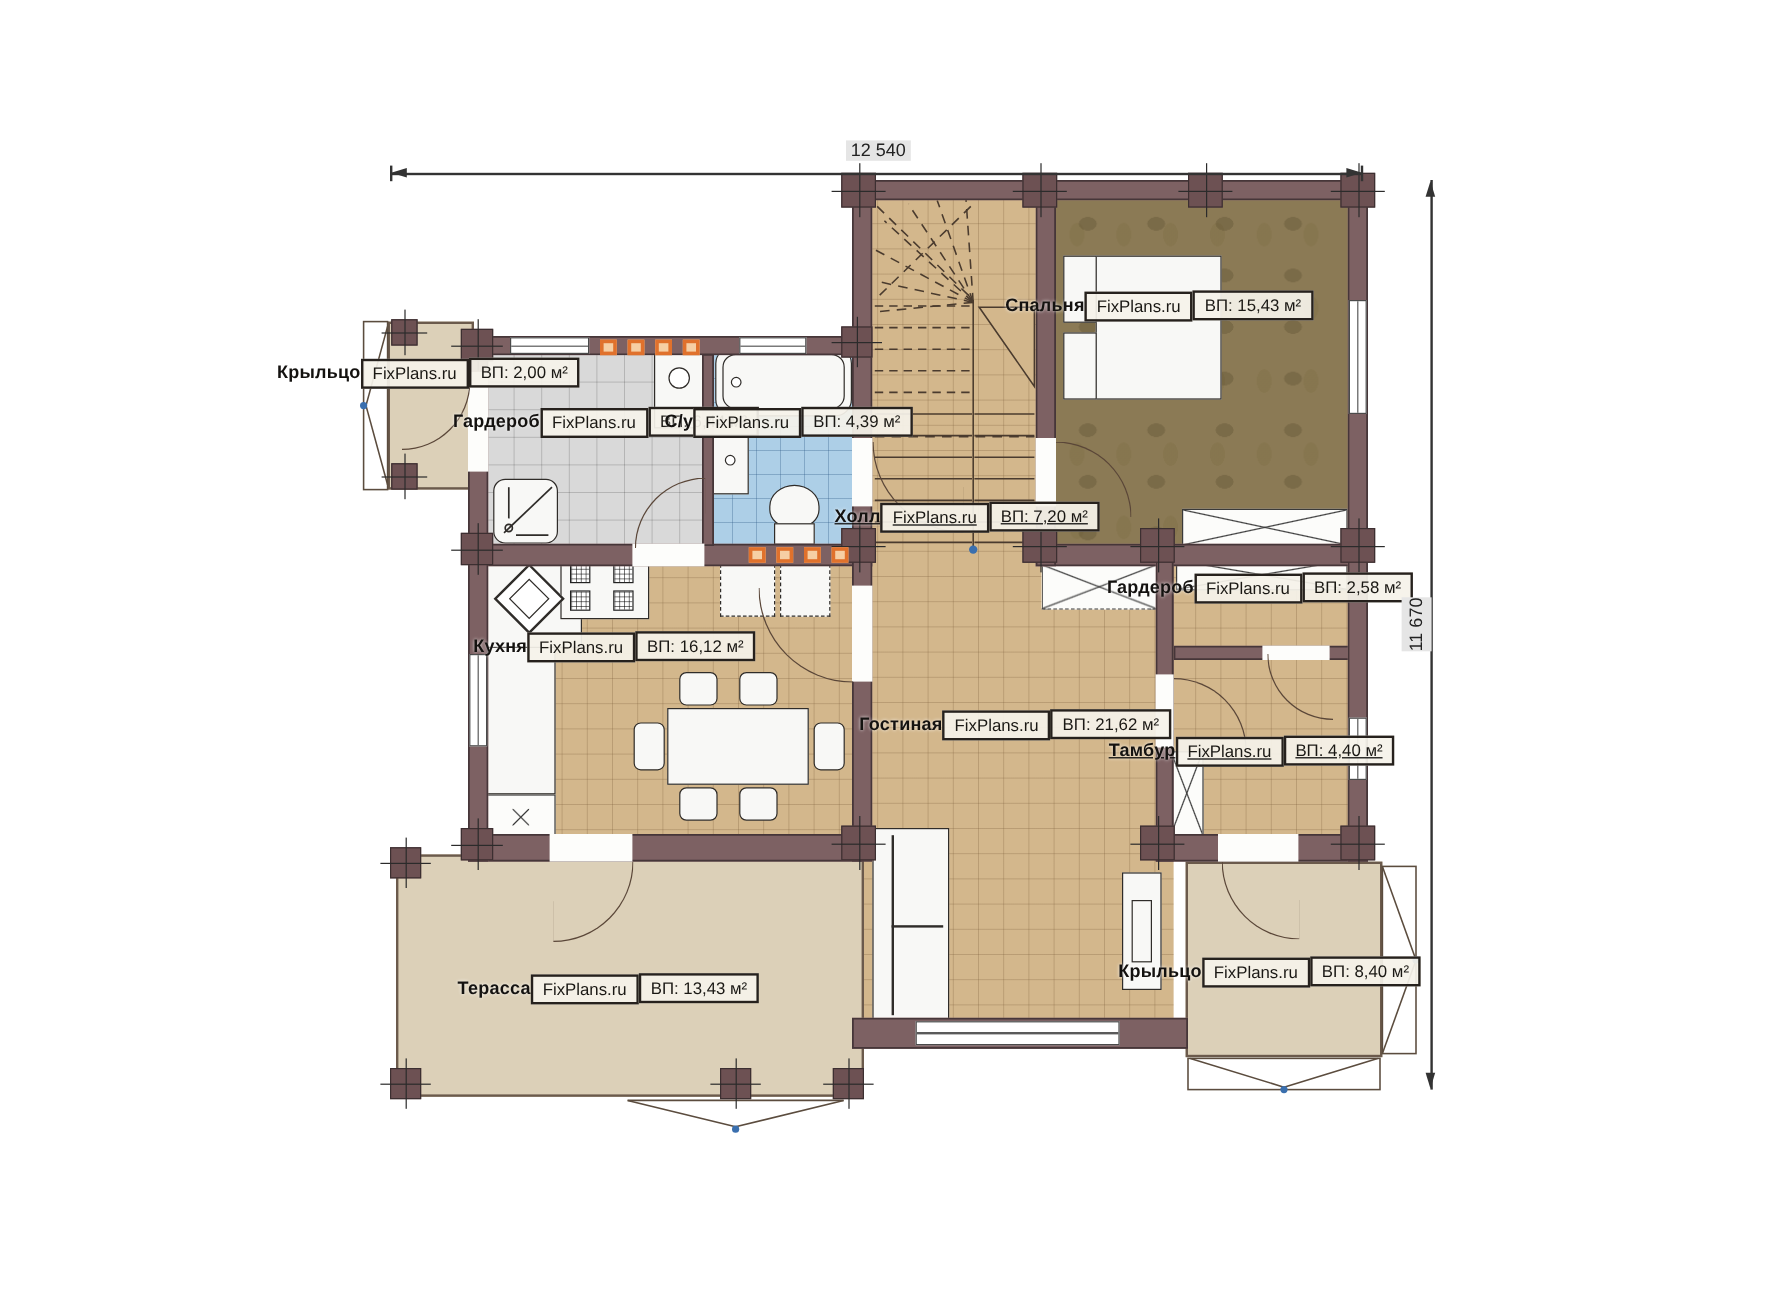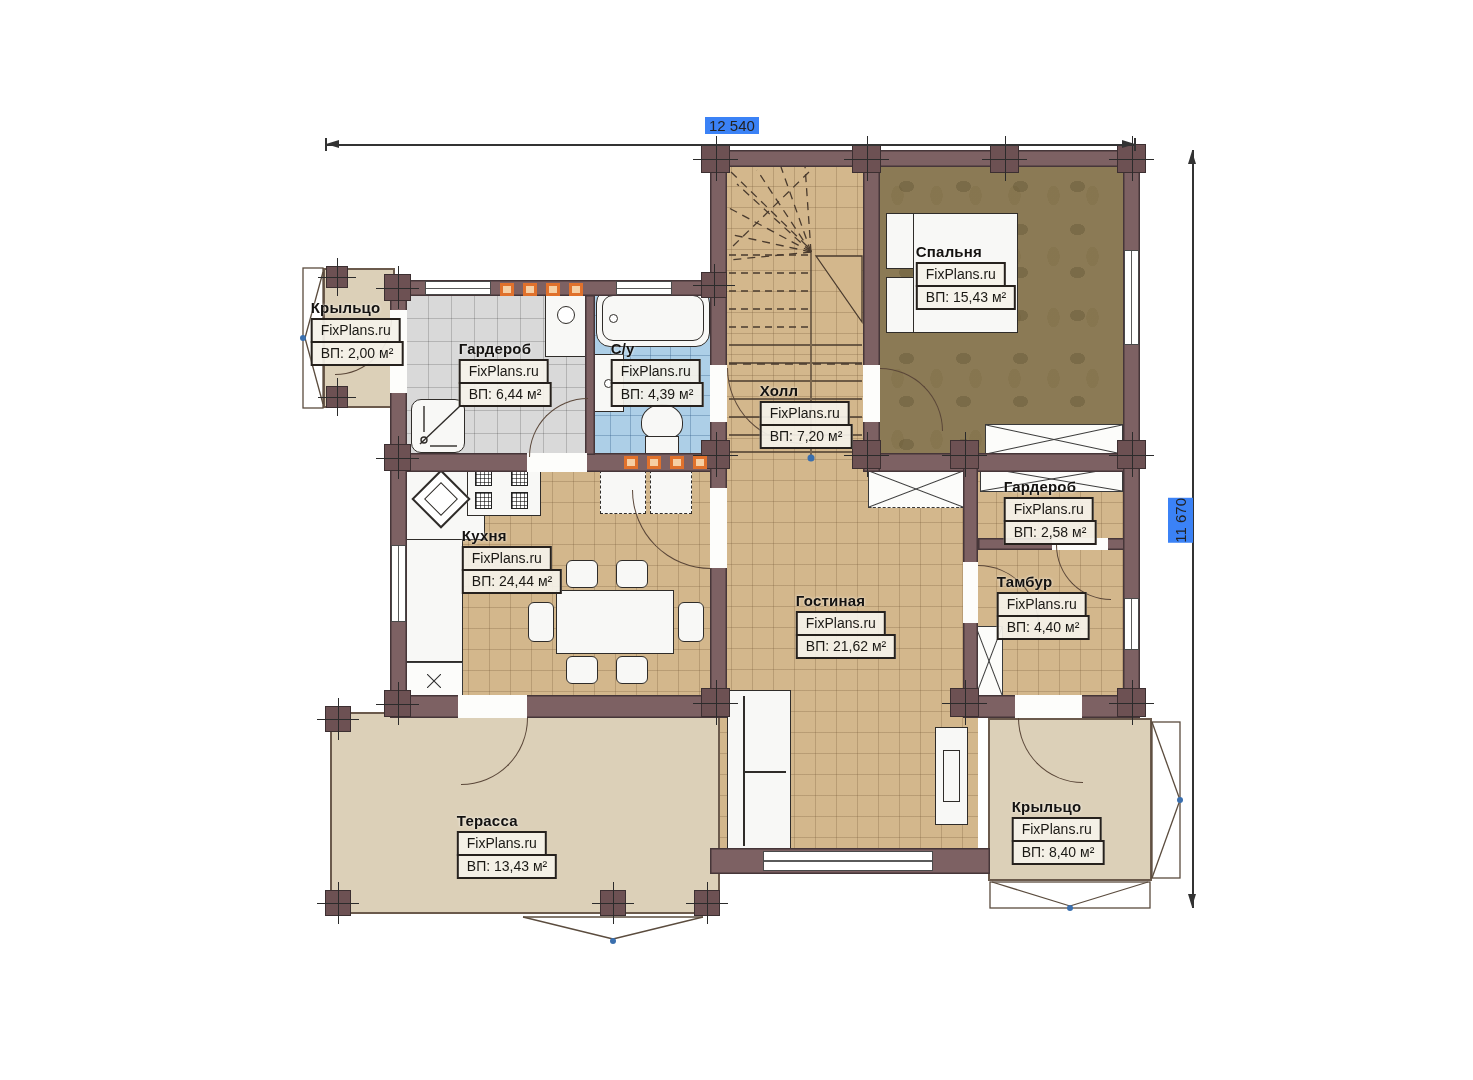--- a/index.html
+++ b/index.html
@@ -48,30 +48,30 @@
                      linear-gradient(to bottom right,transparent calc(50% - 1px),#3a3a3a 50%,transparent calc(50% + 1px));}
   .dot{position:absolute;border:1.7px solid #2f2c29;border-radius:50%;background:#fff;box-sizing:border-box;}
   .burner{position:absolute;width:17px;height:17px;border:1.5px solid #222;box-sizing:border-box;
     background-image:linear-gradient(rgba(0,0,0,.55) 1px,transparent 1px),
                      linear-gradient(90deg,rgba(0,0,0,.55) 1px,transparent 1px);
     background-size:4px 4px;background-color:#fff;}
   .diamond{position:absolute;border:2px solid #2f2c29;background:#fff;transform:rotate(45deg);
     box-sizing:border-box;z-index:9;}
   .dashed{border-style:dashed !important;}
   
-  .label{position:absolute;z-index:30;display:flex;flex-direction:column;align-items:flex-start;
+  .label{position:absolute;z-index:30;display:flex;flex-direction:row;align-items:center;
          transform:translateX(-50%);white-space:nowrap;}
   .label .name{font-weight:bold;font-size:15px;color:#141210;letter-spacing:.2px;
                text-shadow:0 0 3px rgba(255,255,255,.9);margin-bottom:2px;}
   .label .box{border:2px solid #26211d;background:rgba(245,242,234,.93);padding:1px 8px;
               font-size:14px;color:#1a1814;line-height:19px;}
   .label .box + .box{margin-top:-2px;}
   
   .dim-line{position:absolute;background:#333;z-index:30;}
-  .dim-text{position:absolute;font-size:15px;color:#222;background:#3b82f6;padding:0 4px;z-index:31;}
+  .dim-text{position:absolute;font-size:15px;color:#222;background:#e5e5e5;padding:0 4px;z-index:31;}
   .dim-text.vert{writing-mode:vertical-rl;transform:rotate(180deg);}
   .tri{position:absolute;width:0;height:0;z-index:31;}
   svg.overlay{position:absolute;left:0;top:0;z-index:6;pointer-events:none;}
 </style>
 </head>
 <body>
 
 <div id="plan">
 
   <div class="floor floor-tan" style="left:710px;top:165px;width:268px;height:692px;"></div>
@@ -291,46 +291,46 @@
   <div class="label" style="left:505px;top:340px;">
     <span class="name">Гардероб</span>
     <div class="box">FixPlans.ru</div>
     <div class="box">ВП: 6,44 м²</div>
   </div>
   <div class="label" style="left:657px;top:340px;">
     <span class="name">С/у</span>
     <div class="box">FixPlans.ru</div>
     <div class="box">ВП: 4,39 м²</div>
   </div>
-  <div class="label" style="left:806px;top:382px;">
+  <div class="label" style="left:806px;top:419px;text-decoration:underline;">
     <span class="name">Холл</span>
     <div class="box">FixPlans.ru</div>
     <div class="box">ВП: 7,20 м²</div>
   </div>
   <div class="label" style="left:966px;top:243px;">
     <span class="name">Спальня</span>
     <div class="box">FixPlans.ru</div>
     <div class="box">ВП: 15,43 м²</div>
   </div>
   <div class="label" style="left:1050px;top:478px;">
     <span class="name">Гардероб</span>
     <div class="box">FixPlans.ru</div>
     <div class="box">ВП: 2,58 м²</div>
   </div>
   <div class="label" style="left:512px;top:527px;">
     <span class="name">Кухня</span>
     <div class="box">FixPlans.ru</div>
-    <div class="box">ВП: 24,44 м²</div>
+    <div class="box">ВП: 16,12 м²</div>
   </div>
   <div class="label" style="left:846px;top:592px;">
     <span class="name">Гостиная</span>
     <div class="box">FixPlans.ru</div>
     <div class="box">ВП: 21,62 м²</div>
   </div>
-  <div class="label" style="left:1043px;top:573px;">
+  <div class="label" style="left:1043px;top:614px;text-decoration:underline;">
     <span class="name">Тамбур</span>
     <div class="box">FixPlans.ru</div>
     <div class="box">ВП: 4,40 м²</div>
   </div>
   <div class="label" style="left:1058px;top:798px;">
     <span class="name">Крыльцо</span>
     <div class="box">FixPlans.ru</div>
     <div class="box">ВП: 8,40 м²</div>
   </div>
   <div class="label" style="left:507px;top:812px;">

